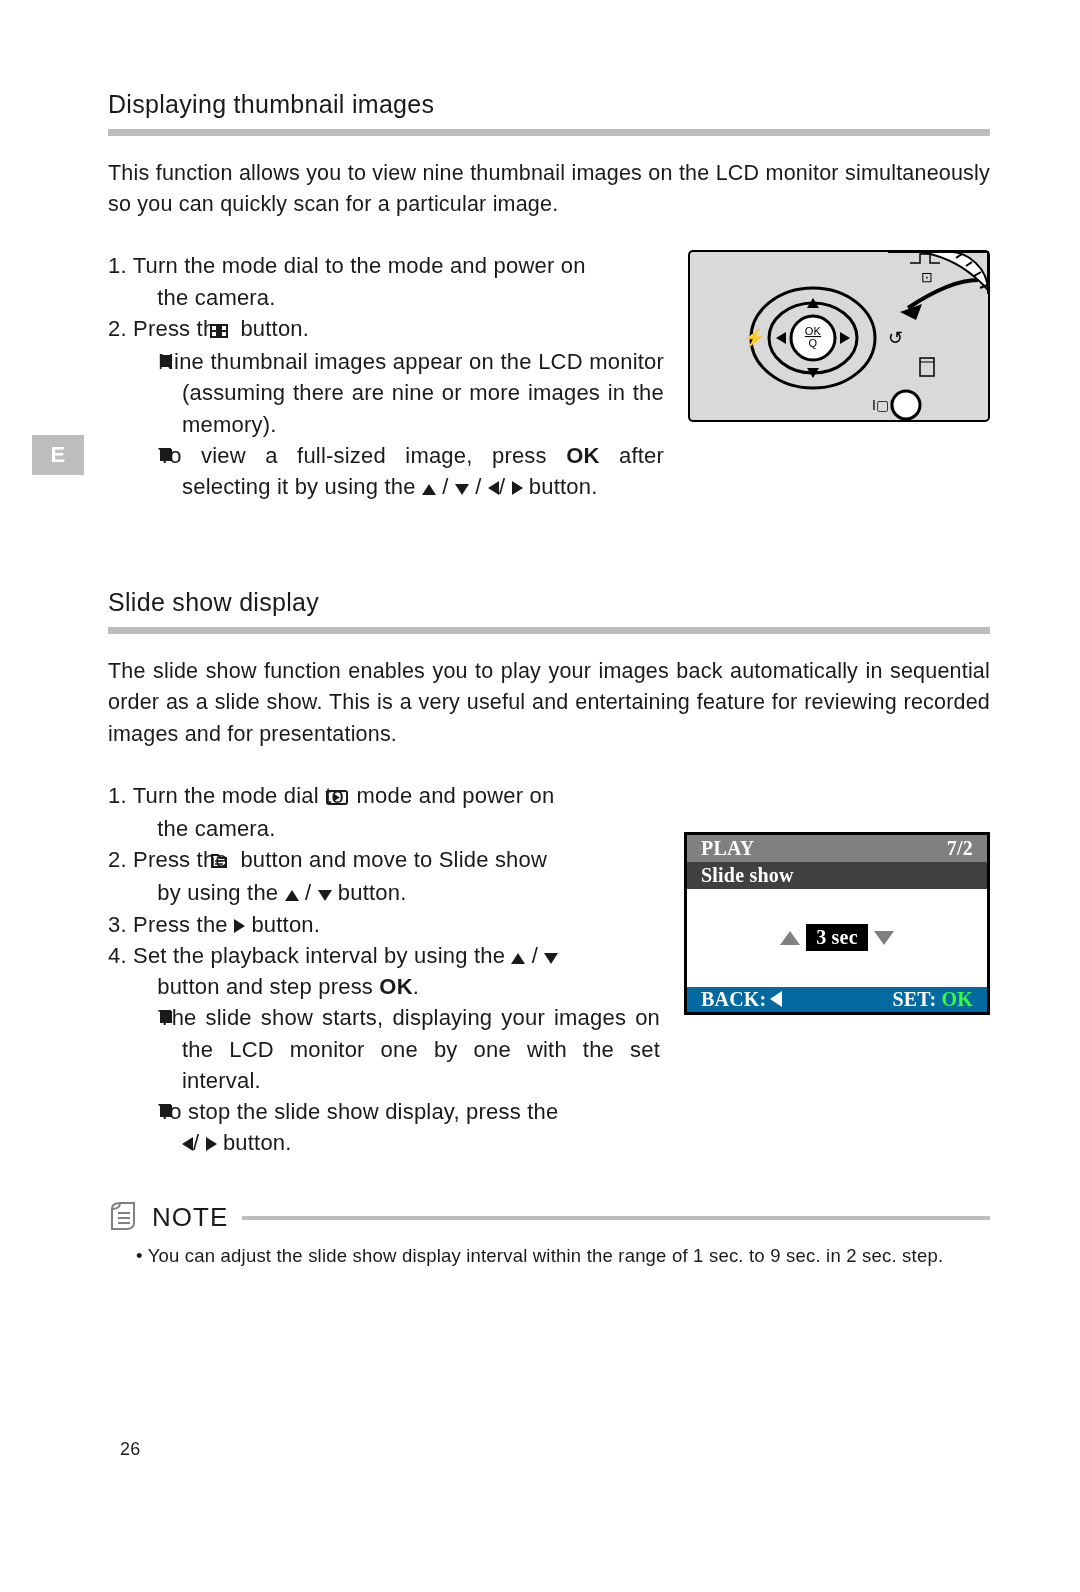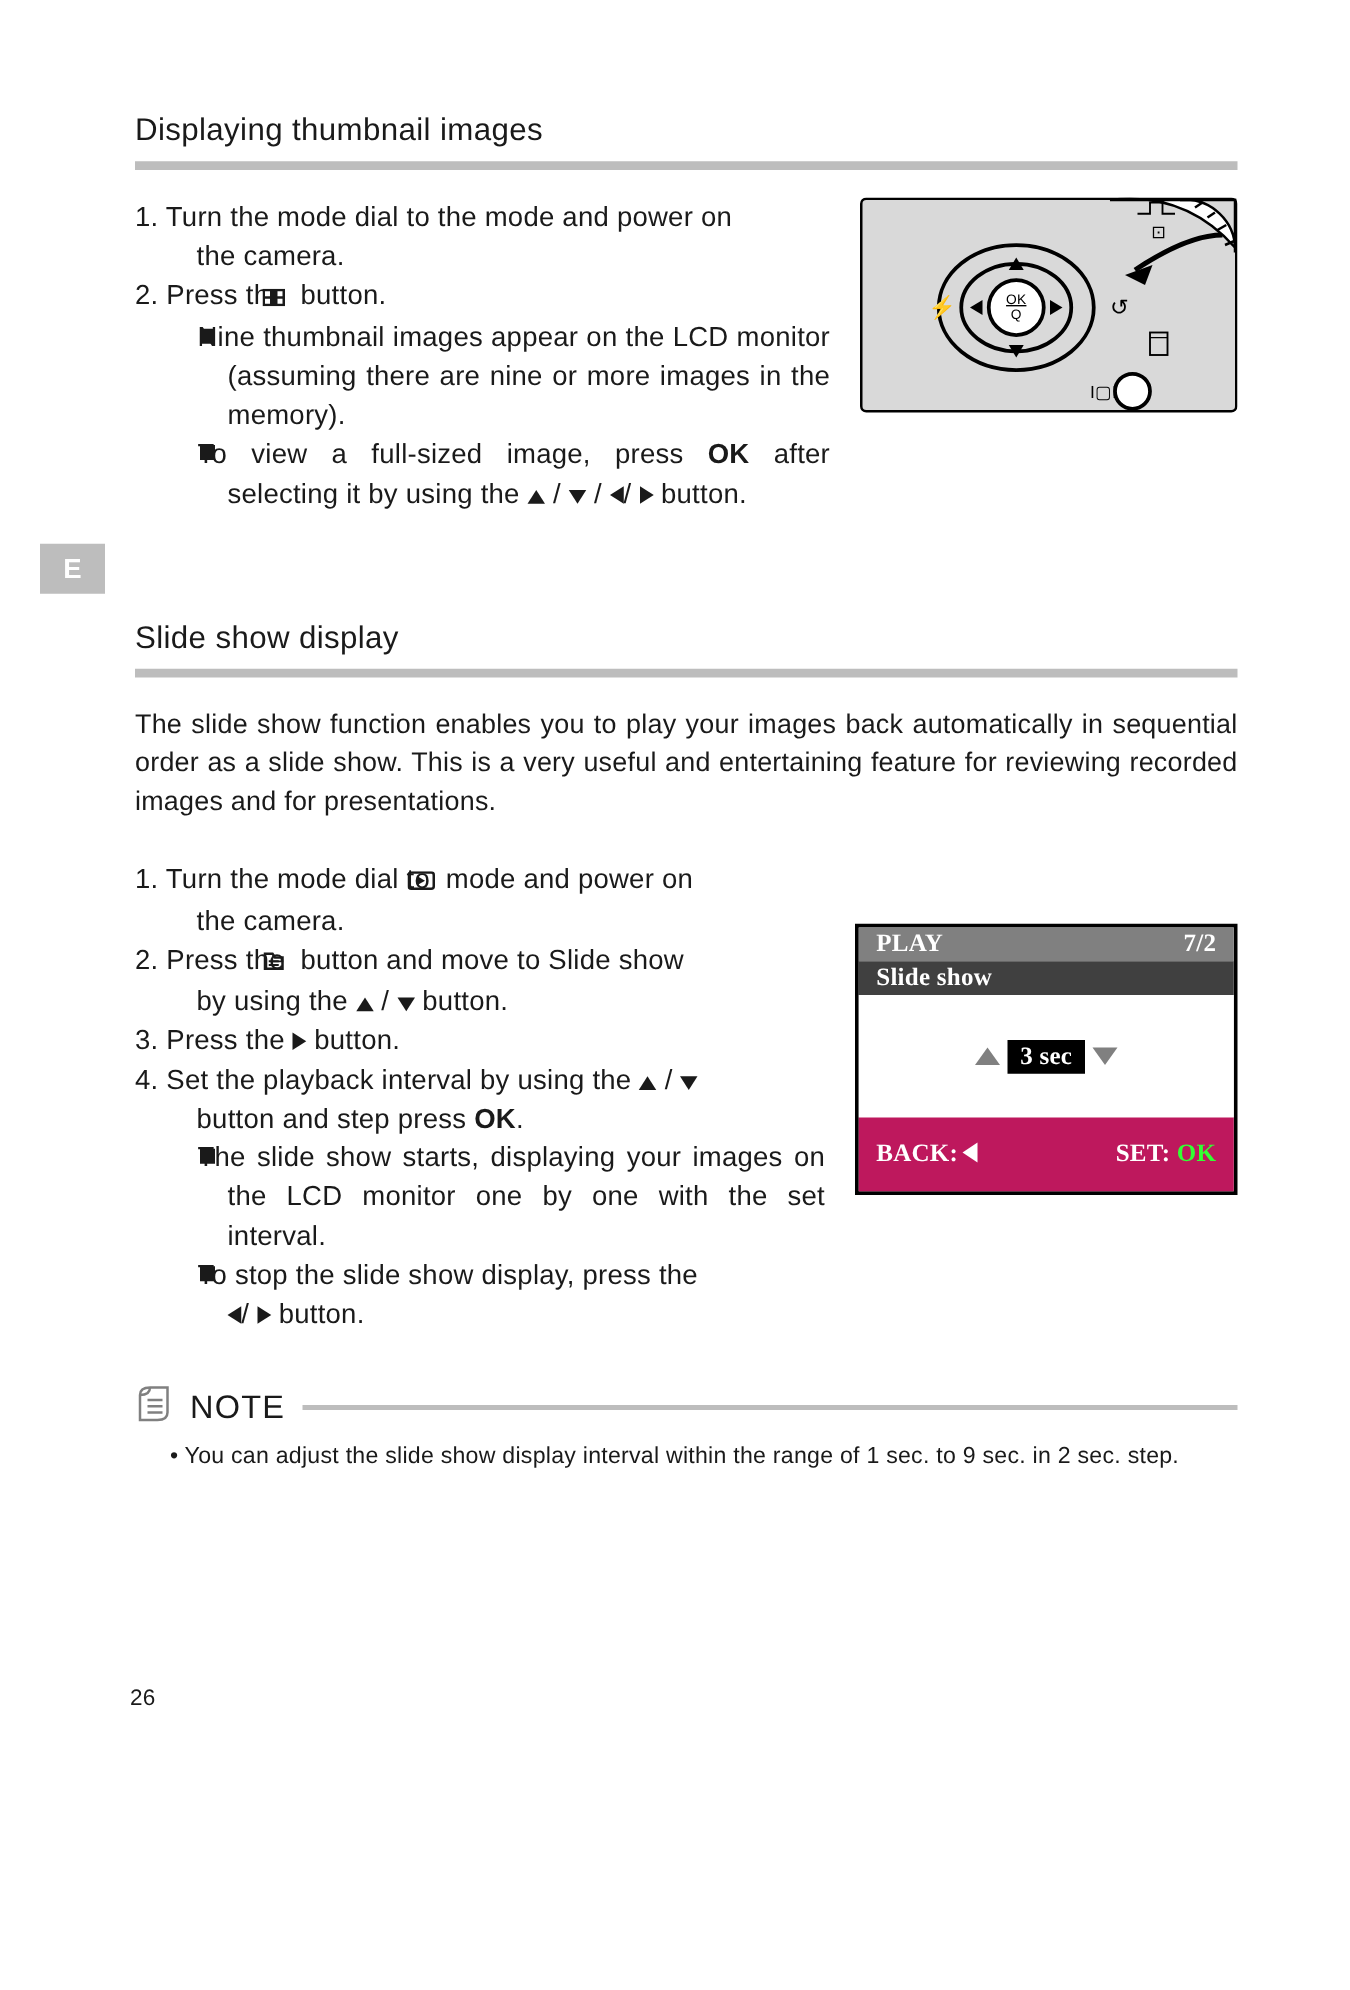--- a/index.html
+++ b/index.html
@@ -91,21 +91,21 @@
   .note-label{font-size:26px;letter-spacing:1px;font-weight:400;}
   .note-line{flex:1;height:4px;background:#bdbdbd;}
   .note-bullet{
     font-size:18.5px;
     margin-left:46px;
     line-height:1.45;
   }
   .page-num{
     font-size:18px;
     margin-top:170px;
-    margin-left:14px;
+    margin-left:30px;
   }
 
   
   .lcd{
     width:300px;
     border:3px solid #000;
     font-family:Georgia,"Times New Roman",serif;
     font-weight:700;
   }
   .lcd .hdr{
@@ -122,36 +122,37 @@
     align-items:center;justify-content:center;gap:6px;
     background:#fff;
   }
   .lcd .mid .up{border-left:10px solid transparent;border-right:10px solid transparent;border-bottom:14px solid #808080;}
   .lcd .mid .down{border-left:10px solid transparent;border-right:10px solid transparent;border-top:14px solid #808080;}
   .lcd .mid .tag{
     background:#000;color:#fff;
     padding:2px 10px;font-size:20px;
   }
   .lcd .ftr{
-    background:#be185d;color:#fff;
+    background:#0369a1;color:#fff;
     display:flex;justify-content:space-between;align-items:center;
-    padding:18px 14px;font-size:20px;
+    padding:1px 14px;font-size:20px;
   }
   .lcd .ftr .lf{border-top:8px solid transparent;border-bottom:8px solid transparent;border-right:12px solid #fff;display:inline-block;vertical-align:-1px;margin-left:4px;}
   .lcd .ftr .ok{color:#33ff33;}
 </style>
 </head>
 <body>
 
 <div class="page">
 
   <div class="side-tab">E</div>
 
   <h2 class="section-title">Displaying thumbnail images</h2>
   <div class="rule"></div>
+  <p class="intro">This function allows you to view nine thumbnail images on the LCD monitor simultaneously so you can quickly scan for a particular image.</p>
 
   <div class="two-col">
     <div class="left">
       <ol class="steps">
         <li>
           <span>1. Turn the mode dial to the mode and power on</span><br>
           &nbsp;&nbsp;&nbsp;&nbsp;<span>the camera.</span>
         </li>
         <li>
           <span>2. Press the </span><span class="ii"><svg width="18" height="14">

